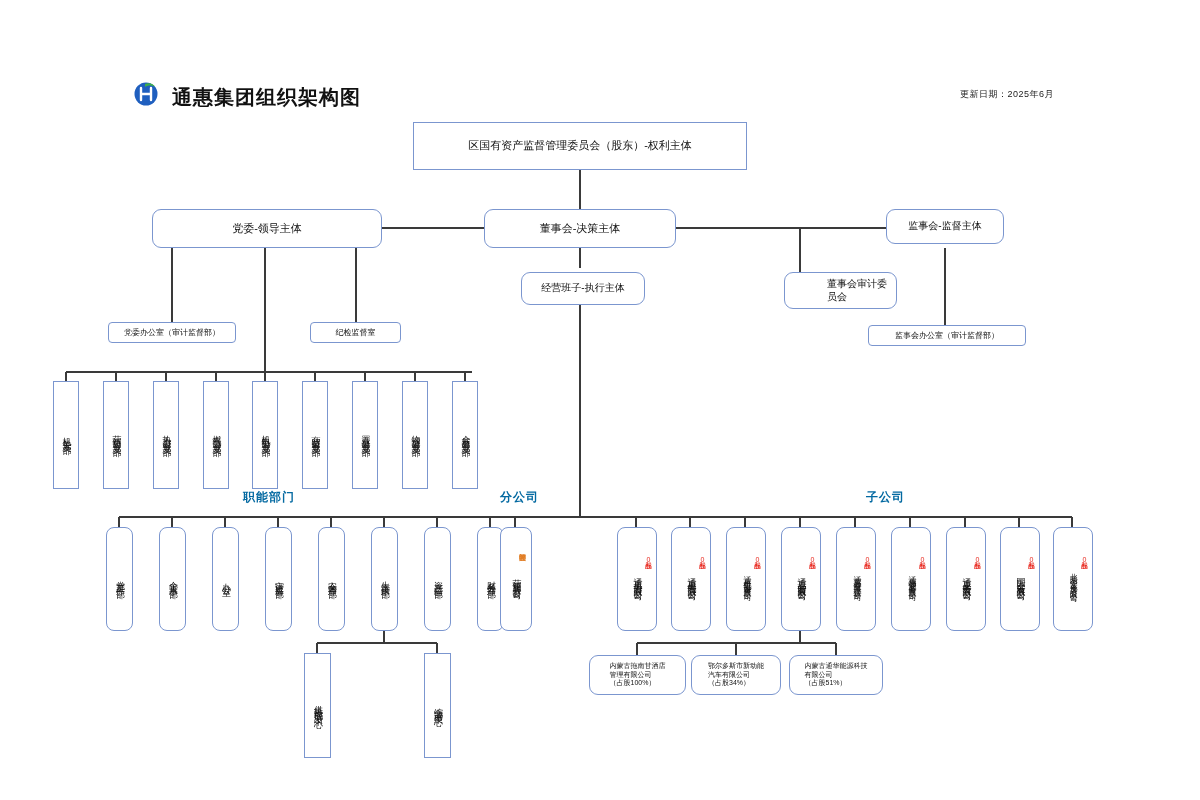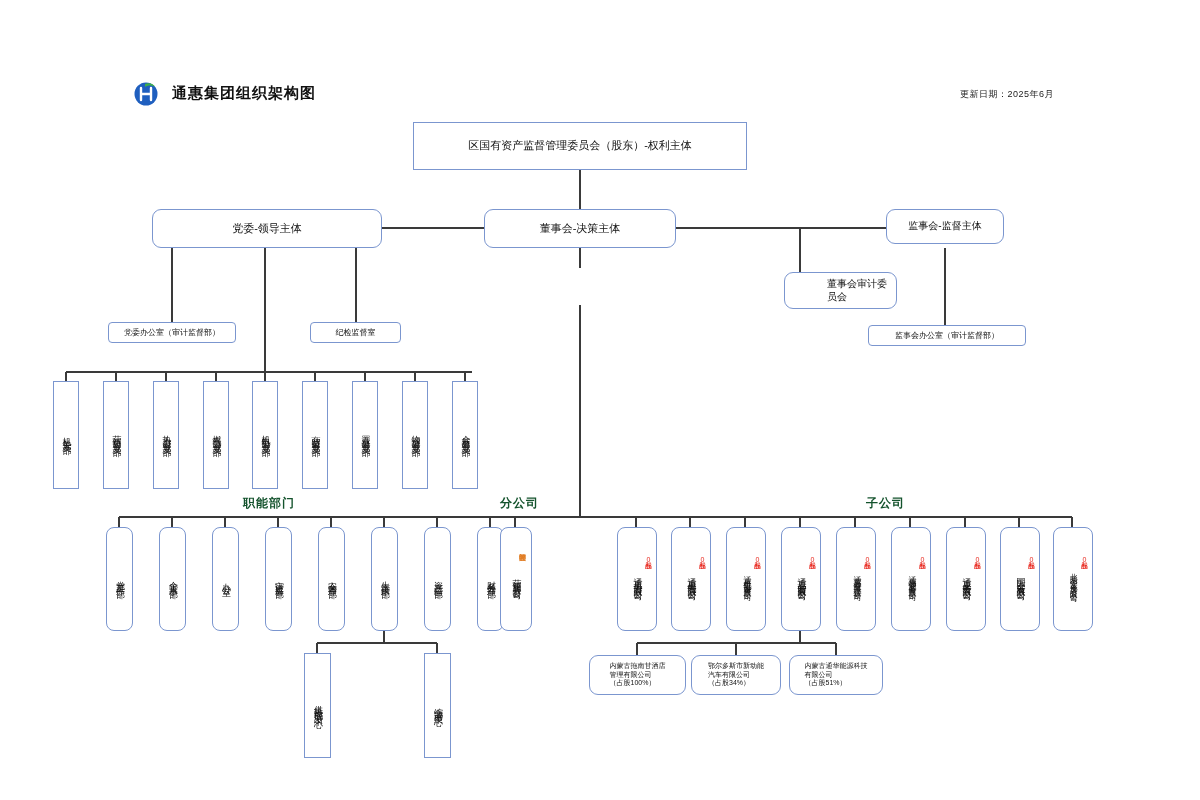--- a/index.html
+++ b/index.html
@@ -6,21 +6,21 @@
   body{
     width:1200px;height:800px;background:#ffffff;
     font-family:"Liberation Sans","DejaVu Sans",sans-serif;
     color:#111;position:relative;overflow:hidden;
   }
   #canvas{position:absolute;left:0;top:0;width:1200px;height:800px;}
   svg.lines{position:absolute;left:0;top:0;width:1200px;height:800px;pointer-events:none;}
 
   
   .hdr-logo{position:absolute;left:131px;top:78px;width:30px;height:30px;}
-  .hdr-title{position:absolute;left:172px;top:84px;font-size:15px;font-weight:bold;letter-spacing:1px;color:#111;}
+  .hdr-title{position:absolute;left:172px;top:84px;font-size:20px;font-weight:bold;letter-spacing:1px;color:#111;}
   .hdr-date{position:absolute;left:960px;top:88px;font-size:9px;color:#222;letter-spacing:0.5px;}
 
   
   .box{
     position:absolute;border:1px solid #7b96cf;background:#ffffff;
     box-sizing:border-box;display:flex;align-items:center;justify-content:center;
     color:#111;line-height:1.25;
   }
   .box.round{border-radius:9px;}
   .box.sq{border-radius:0;}
@@ -38,21 +38,21 @@
     position:absolute;writing-mode:vertical-rl;text-orientation:upright;
     color:#e8281e;font-size:7px;letter-spacing:0px;line-height:1;
     right:5px;top:28%;
   }
   .note-orange{
     position:absolute;writing-mode:vertical-rl;text-orientation:upright;
     color:#e07b21;font-size:7px;letter-spacing:0px;line-height:1;
     right:6px;top:20%;
   }
 
-  .sect-label{position:absolute;font-size:12px;font-weight:bold;color:#14532d;letter-spacing:1px;margin-top:6px;}
+  .sect-label{position:absolute;font-size:12px;font-weight:bold;color:#0369a1;letter-spacing:1px;}
 
   .t10{font-size:10px;}
   .t9{font-size:9px;}
   .t8{font-size:8px;}
   .t75{font-size:7.5px;}
   .t7{font-size:7px;}
   .t11{font-size:11px;}
 </style>
 </head>
 <body>
@@ -135,20 +135,21 @@
   </div>
   <div class="hdr-title">通惠集团组织架构图</div>
   <div class="hdr-date">更新日期：2025年6月</div>
 
   <div class="box sq t11" style="left:413px;top:122px;width:334px;height:48px;">区国有资产监督管理委员会（股东）-权利主体</div>
 
   <div class="box round t11" style="left:152px;top:209px;width:230px;height:39px;">党委-领导主体</div>
   <div class="box round t11" style="left:484px;top:209px;width:192px;height:39px;">董事会-决策主体</div>
   <div class="box round t10" style="left:886px;top:209px;width:118px;height:35px;">监事会-监督主体</div>
 
+  <div class="box round t10" style="left:521px;top:272px;width:124px;height:33px;">经营班子-执行主体</div>
   <div class="box round t10" style="left:784px;top:272px;width:113px;height:37px;padding-left:42px;">董事会审计委员会</div>
 
   <div class="box r4 t8" style="left:108px;top:322px;width:128px;height:21px;">党委办公室（审计监督部）</div>
   <div class="box r4 t8" style="left:310px;top:322px;width:91px;height:21px;">纪检监督室</div>
   <div class="box r4 t8" style="left:868px;top:325px;width:158px;height:21px;">监事会办公室（审计监督部）</div>
 
   <div class="vbox sq t9" style="left:53px;top:381px;width:26px;height:108px;">机关党支部</div>
   <div class="vbox sq t9" style="left:103px;top:381px;width:26px;height:108px;">营销公司党支部</div>
   <div class="vbox sq t9" style="left:153px;top:381px;width:26px;height:108px;">热力公司党支部</div>
   <div class="vbox sq t9" style="left:203px;top:381px;width:26px;height:108px;">燃气公司党支部</div>

